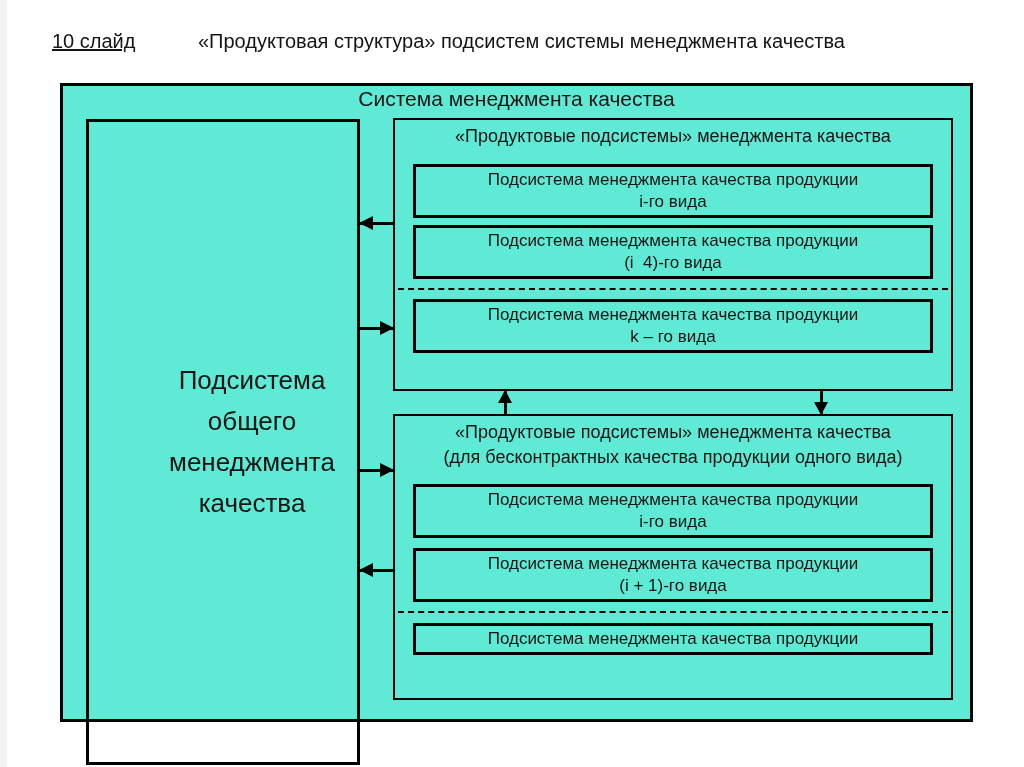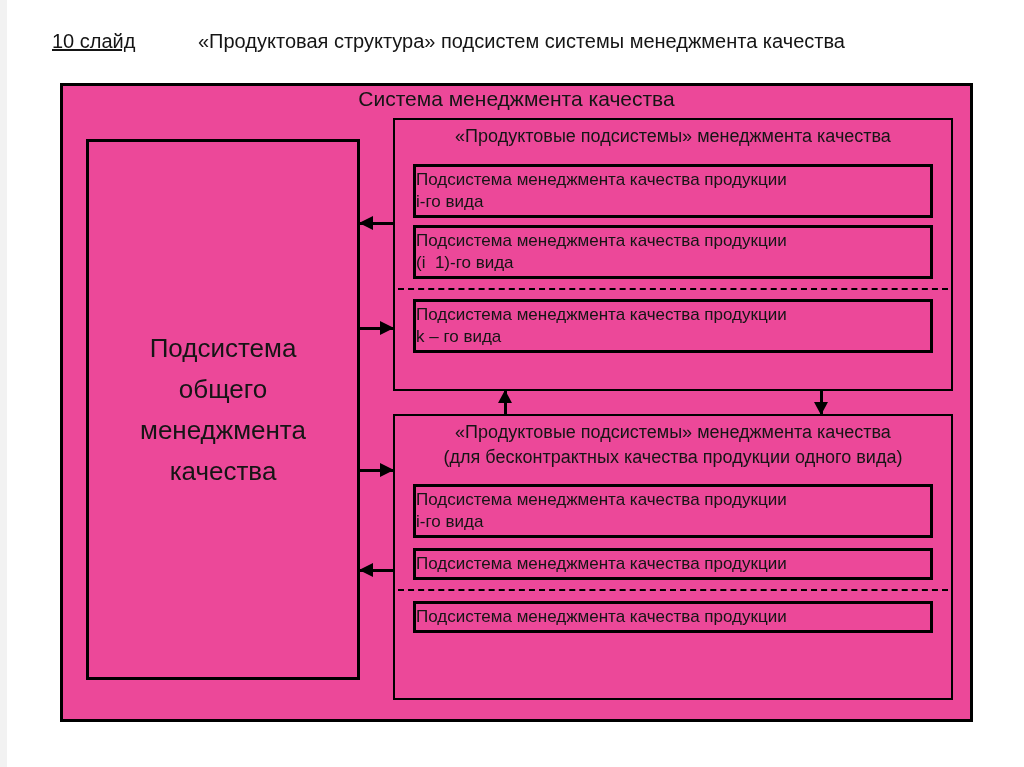--- a/index.html
+++ b/index.html
@@ -20,49 +20,49 @@
     font-size: 20px; white-space: nowrap; text-decoration: underline;
   }
   .page-title {
     position: absolute; left: 198px; top: 30px;
     font-size: 20px; white-space: nowrap;
   }
   .outer-box {
     position: absolute; left: 60px; top: 83px;
     width: 913px; height: 639px;
     border: 3px solid #000;
-    background: #ec4899;
+    background: #5eead4;
   }
   .outer-title {
     position: absolute; left: 0; top: 1px; width: 100%;
     text-align: center; font-size: 21px;
   }
   .left-box {
     position: absolute; left: 23px; top: 33px;
-    width: 274px; height: 541px;
+    width: 274px; height: 646px;
     border: 3px solid #000;
-    display: flex; align-items: center; justify-content: center; margin-top: 20px;
+    display: flex; align-items: center; justify-content: flex-end;
   }
   .left-box-text {
     width: 210px; text-align: center;
     font-size: 26px; line-height: 41px;
   }
   .group {
     position: absolute; left: 330px; width: 560px;
     border: 2px solid #000;
   }
   .group-top { top: 32px; height: 273px; }
   .group-bottom { top: 328px; height: 286px; }
   .group-header {
     text-align: center; font-size: 18px; line-height: 25px; padding-top: 4px;
   }
   .item-box {
     width: 520px; margin: 0 auto;
     border: 3px solid #000;
-    font-size: 17px; line-height: 22px;
+    text-align: center; font-size: 17px; line-height: 22px;
     padding: 2px 0;
   }
   .group-top .item-1 { margin-top: 15px; }
   .group-top .item-2 { margin-top: 7px; }
   .group-top .item-3 { margin-top: 9px; }
   .group-bottom .item-1 { margin-top: 14px; }
   .group-bottom .item-2 { margin-top: 10px; }
   .group-bottom .item-3 { margin-top: 10px; }
   .box-line { white-space: pre-wrap; }
   .dashed-divider {
@@ -102,40 +102,41 @@
   <div class="group group-top">
     <div class="group-header">
       <div class="box-line">«Продуктовые подсистемы» менеджмента качества</div>
     </div>
     <div class="item-box item-1">
       <div class="box-line">Подсистема менеджмента качества продукции</div>
       <div class="box-line">i-го вида</div>
     </div>
     <div class="item-box item-2">
       <div class="box-line">Подсистема менеджмента качества продукции</div>
-      <div class="box-line">(i  1)-го вида</div>
+      <div class="box-line">(i  4)-го вида</div>
     </div>
     <div class="dashed-divider"></div>
     <div class="item-box item-3">
       <div class="box-line">Подсистема менеджмента качества продукции</div>
       <div class="box-line">k – го вида</div>
     </div>
   </div>
 
   <div class="group group-bottom">
     <div class="group-header">
       <div class="box-line">«Продуктовые подсистемы» менеджмента качества</div>
       <div class="box-line">(для бесконтрактных качества продукции одного вида)</div>
     </div>
     <div class="item-box item-1">
       <div class="box-line">Подсистема менеджмента качества продукции</div>
       <div class="box-line">i-го вида</div>
     </div>
     <div class="item-box item-2">
       <div class="box-line">Подсистема менеджмента качества продукции</div>
+      <div class="box-line">(i + 1)-го вида</div>
     </div>
     <div class="dashed-divider"></div>
     <div class="item-box item-3">
       <div class="box-line">Подсистема менеджмента качества продукции</div>
     </div>
   </div>
 
   <div class="harrow dir-left" style="top:137px">
     <div class="shaft"></div>
     <div class="head"></div>

